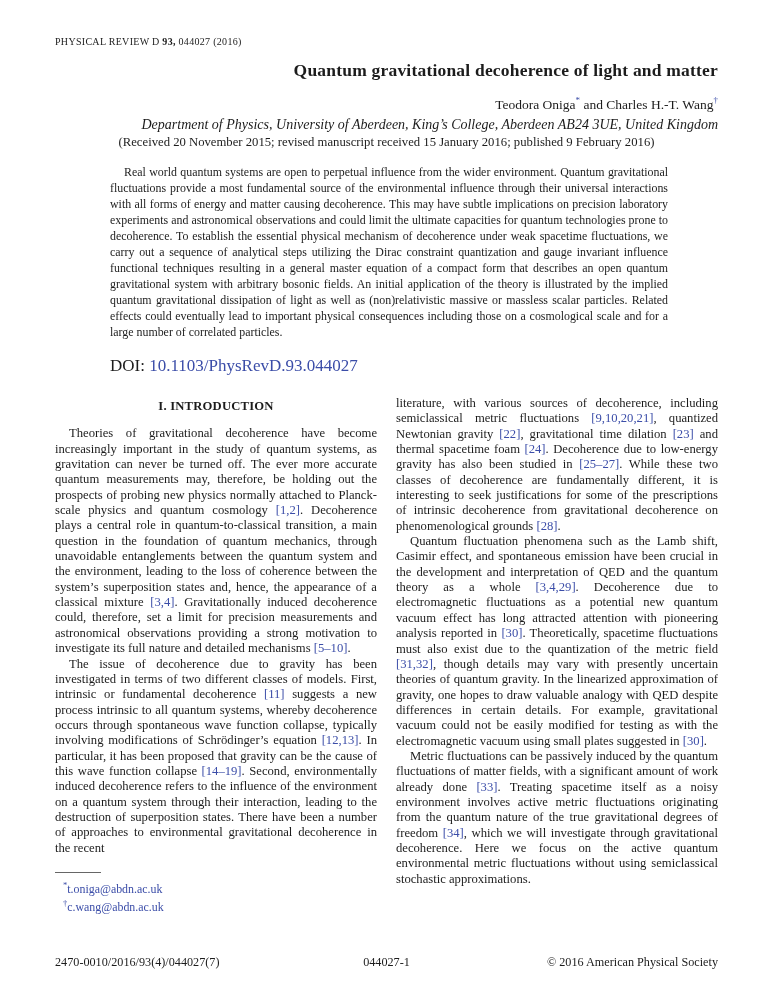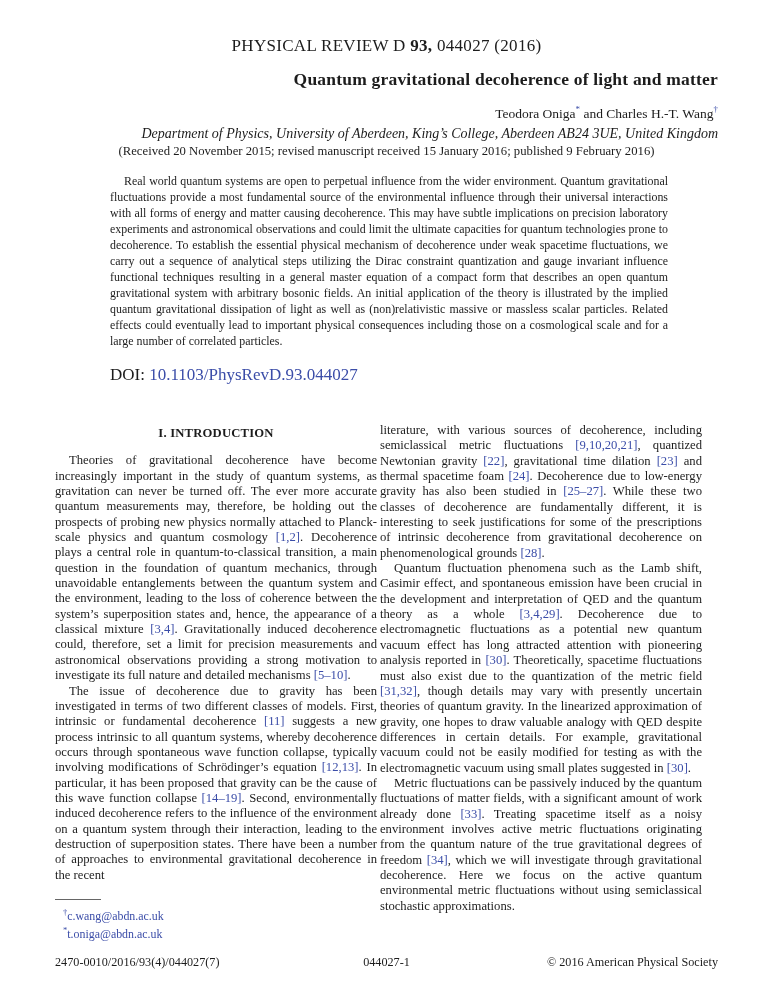--- a/index.html
+++ b/index.html
@@ -6,41 +6,41 @@
   * { box-sizing: border-box; }
   html, body { margin: 0; padding: 0; }
   body {
     width: 773px; height: 1000px; background: #ffffff;
     font-family: "Liberation Serif", "DejaVu Serif", serif;
     color: var(--ink);
     -webkit-font-smoothing: antialiased;
   }
   .page { position: relative; width: 773px; height: 1000px; padding: 36px 55px 0 55px; overflow: hidden; }
 
-  .running-head { text-align: center; font-size: 17px; letter-spacing: 0.3px; }
+  .running-head { text-align: left; font-size: 10px; letter-spacing: 0.3px; }
   .running-head b { font-weight: bold; }
 
   .title { text-align: right; font-size: 17.5px; font-weight: bold; margin: 13px 0 0 0; letter-spacing: 0.2px; }
 
   .authors { text-align: right; font-size: 13.5px; margin-top: 14px; }
   sup.mark { color: var(--link); font-size: 9px; }
 
   .affiliation { text-align: right; font-style: italic; font-size: 14px; margin-top: 4px; }
   .received { text-align: center; font-size: 12.7px; margin-top: 2px; }
 
   .abstract {
     margin: 14px 50px 0 55px; width: 558px;
     font-size: 11.9px; line-height: 16.05px;
     text-align: justify; text-indent: 14px;
   }
   .doi-line { margin: 16px 50px 0 55px; font-size: 17px; }
   .link { color: var(--link); text-decoration: none; cursor: pointer; }
   .cite { color: var(--link); cursor: pointer; }
 
-  .columns { display: flex; gap: 3px; margin-top: 38px; }
+  .columns { display: flex; gap: 19px; margin-top: 20px; }
   .col { width: 322px; font-size: 12.65px; line-height: 15.35px; text-align: justify; }
   .section-heading { text-align: center; font-size: 12.65px; font-weight: bold; margin: 3px 0 12px 0; letter-spacing: 0.2px; }
   .para { margin: 0; }
   .para.indent { text-indent: 14px; }
 
   .footnotes { margin-top: 16px; font-size: 11.9px; line-height: 14.5px; }
   .fn-rule { width: 46px; border: none; border-top: 1px solid #666; margin: 0 0 5px 0; }
   .fn { padding-left: 8px; }
   .fn sup { color: var(--link); font-size: 8.5px; }
 
@@ -73,22 +73,22 @@
 
   <div class="columns">
     <div class="col">
       <h2 class="section-heading">I. INTRODUCTION</h2>
       <div>
           <p class="para indent">Theories of gravitational decoherence have become increasingly important in the study of quantum systems, as gravitation can never be turned off. The ever more accurate quantum measurements may, therefore, be holding out the prospects of probing new physics normally attached to Planck-scale physics and quantum cosmology <span class="cite">[1,2]</span>. Decoherence plays a central role in quantum-to-classical transition, a main question in the foundation of quantum mechanics, through unavoidable entanglements between the quantum system and the environment, leading to the loss of coherence between the system’s superposition states and, hence, the appearance of a classical mixture <span class="cite">[3,4]</span>. Gravitationally induced decoherence could, therefore, set a limit for precision measurements and astronomical observations providing a strong motivation to investigate its full nature and detailed mechanisms <span class="cite">[5–10]</span>.</p>
           <p class="para indent">The issue of decoherence due to gravity has been investigated in terms of two different classes of models. First, intrinsic or fundamental decoherence <span class="cite">[11]</span> suggests a new process intrinsic to all quantum systems, whereby decoherence occurs through spontaneous wave function collapse, typically involving modifications of Schrödinger’s equation <span class="cite">[12,13]</span>. In particular, it has been proposed that gravity can be the cause of this wave function collapse <span class="cite">[14–19]</span>. Second, environmentally induced decoherence refers to the influence of the environment on a quantum system through their interaction, leading to the destruction of superposition states. There have been a number of approaches to environmental gravitational decoherence in the recent</p>
         </div>
       <div class="footnotes">
         <hr class="fn-rule">
+        <div class="fn"><sup>*</sup><a class="link">t.oniga@abdn.ac.uk</a></div>
         <div class="fn"><sup>†</sup><a class="link">c.wang@abdn.ac.uk</a></div>
-        <div class="fn"><sup>*</sup><a class="link">t.oniga@abdn.ac.uk</a></div>
       </div>
     </div>
     <div class="col">
       <div>
           <p class="para">literature, with various sources of decoherence, including semiclassical metric fluctuations <span class="cite">[9,10,20,21]</span>, quantized Newtonian gravity <span class="cite">[22]</span>, gravitational time dilation <span class="cite">[23]</span> and thermal spacetime foam <span class="cite">[24]</span>. Decoherence due to low-energy gravity has also been studied in <span class="cite">[25–27]</span>. While these two classes of decoherence are fundamentally different, it is interesting to seek justifications for some of the prescriptions of intrinsic decoherence from gravitational decoherence on phenomenological grounds <span class="cite">[28]</span>.</p>
           <p class="para indent">Quantum fluctuation phenomena such as the Lamb shift, Casimir effect, and spontaneous emission have been crucial in the development and interpretation of QED and the quantum theory as a whole <span class="cite">[3,4,29]</span>. Decoherence due to electromagnetic fluctuations as a potential new quantum vacuum effect has long attracted attention with pioneering analysis reported in <span class="cite">[30]</span>. Theoretically, spacetime fluctuations must also exist due to the quantization of the metric field <span class="cite">[31,32]</span>, though details may vary with presently uncertain theories of quantum gravity. In the linearized approximation of gravity, one hopes to draw valuable analogy with QED despite differences in certain details. For example, gravitational vacuum could not be easily modified for testing as with the electromagnetic vacuum using small plates suggested in <span class="cite">[30]</span>.</p>
           <p class="para indent">Metric fluctuations can be passively induced by the quantum fluctuations of matter fields, with a significant amount of work already done <span class="cite">[33]</span>. Treating spacetime itself as a noisy environment involves active metric fluctuations originating from the quantum nature of the true gravitational degrees of freedom <span class="cite">[34]</span>, which we will investigate through gravitational decoherence. Here we focus on the active quantum environmental metric fluctuations without using semiclassical stochastic approximations.</p>
         </div>
     </div>
   </div>

